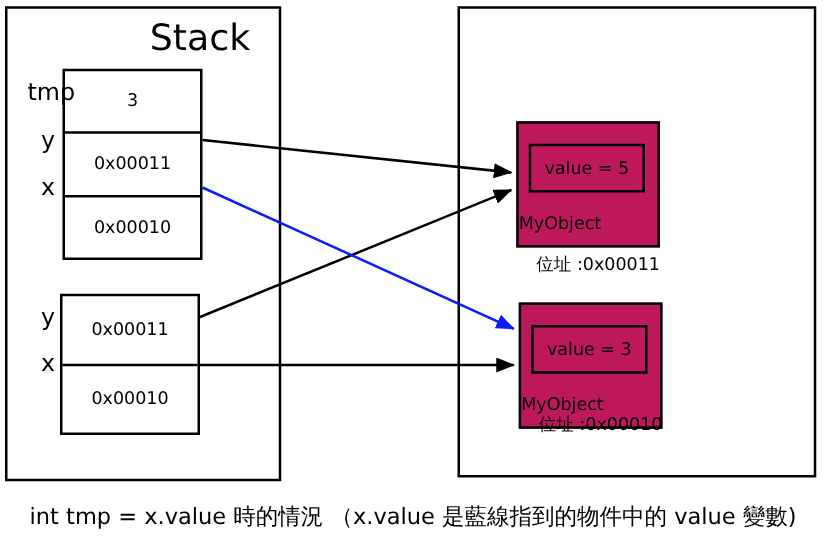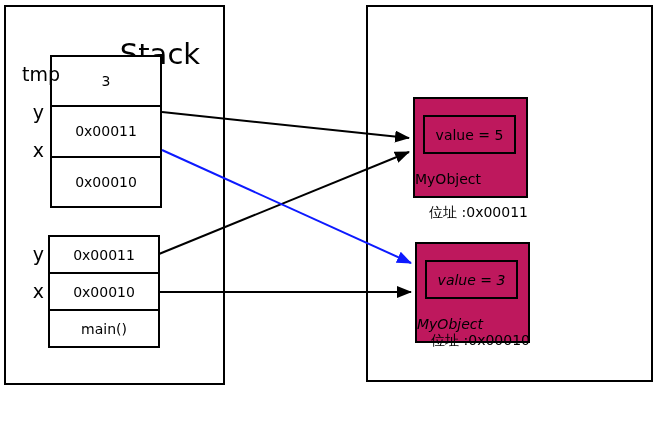--- a/index.html
+++ b/index.html
@@ -111,62 +111,62 @@
     height: 432px;
     pointer-events: none;
   }
 </style>
 </head>
 <body>
 
 <div class="canvas">
 
   <div class="region-box" style="left:4px; top:5px; width:221px; height:380px;"></div>
-  <div class="region-title" style="left:60px; top:14px; width:200px;margin-top:24px;">Stack</div>
+  <div class="region-title" style="left:60px; top:14px; width:200px;">Stack</div>
 
   <div class="frame" style="left:50px; top:55px; width:112px; height:153px;">
     <div class="cell">3</div>
     <div class="cell">0x00011</div>
     <div class="cell">0x00010</div>
   </div>
   <div class="var-label" style="top:63px;padding-left:16px;">tmp</div>
   <div class="var-label" style="top:101px;">y</div>
   <div class="var-label" style="top:139px;">x</div>
 
   <div class="frame" style="left:48px; top:235px; width:112px; height:113px;">
     <div class="cell">0x00011</div>
     <div class="cell">0x00010</div>
-    <div class="cell">main()</div>
   </div>
   <div class="var-label" style="top:243px;">y</div>
   <div class="var-label" style="top:280px;">x</div>
 
   <div class="region-box" style="left:366px; top:5px; width:287px; height:377px;"></div>
 
   <div class="heap-object" style="left:413px; top:97px; width:115px; height:101px;">
     <div class="value-box">value = 5</div>
     <div class="object-type">MyObject</div>
   </div>
   <div class="address-label" style="left:413px; top:203px;">位址 :0x00011</div>
 
-  <div class="heap-object" style="left:415px; top:242px; width:115px; height:101px;font-style:italic;">
+  <div class="heap-object" style="left:415px; top:242px; width:115px; height:101px;">
     <div class="value-box">value = 3</div>
     <div class="object-type">MyObject</div>
   </div>
   <div class="address-label" style="left:415px; top:331px;">位址 :0x00010</div>
 
   <svg class="arrow-layer" viewBox="0 0 661 432">
     <defs>
       <marker id="ah-black" markerUnits="userSpaceOnUse" markerWidth="16" markerHeight="12" refX="14" refY="6" orient="auto">
         <path d="M0,0 L15,6 L0,12 Z" fill="#000000"></path>
       </marker>
       <marker id="ah-blue" markerUnits="userSpaceOnUse" markerWidth="16" markerHeight="12" refX="14" refY="6" orient="auto">
         <path d="M0,0 L15,6 L0,12 Z" fill="#0d1aff"></path>
       </marker>
     </defs>
     <line x1="162" y1="112" x2="409" y2="138" stroke-width="2" marker-end="url(#ah-black)" stroke="#000000"></line>
     <line x1="159" y1="254" x2="409" y2="152" stroke-width="2" marker-end="url(#ah-black)" stroke="#000000"></line>
     <line x1="162" y1="150" x2="411" y2="263" stroke-width="2" marker-end="url(#ah-blue)" stroke="#0d1aff"></line>
     <line x1="160" y1="292" x2="411" y2="292" stroke-width="2" marker-end="url(#ah-black)" stroke="#000000"></line>
   </svg>
 
+  <div class="caption">int tmp = x.value 時的情況 （x.value 是藍線指到的物件中的 value 變數)</div>
 
 </div>
 
 </body></html>

